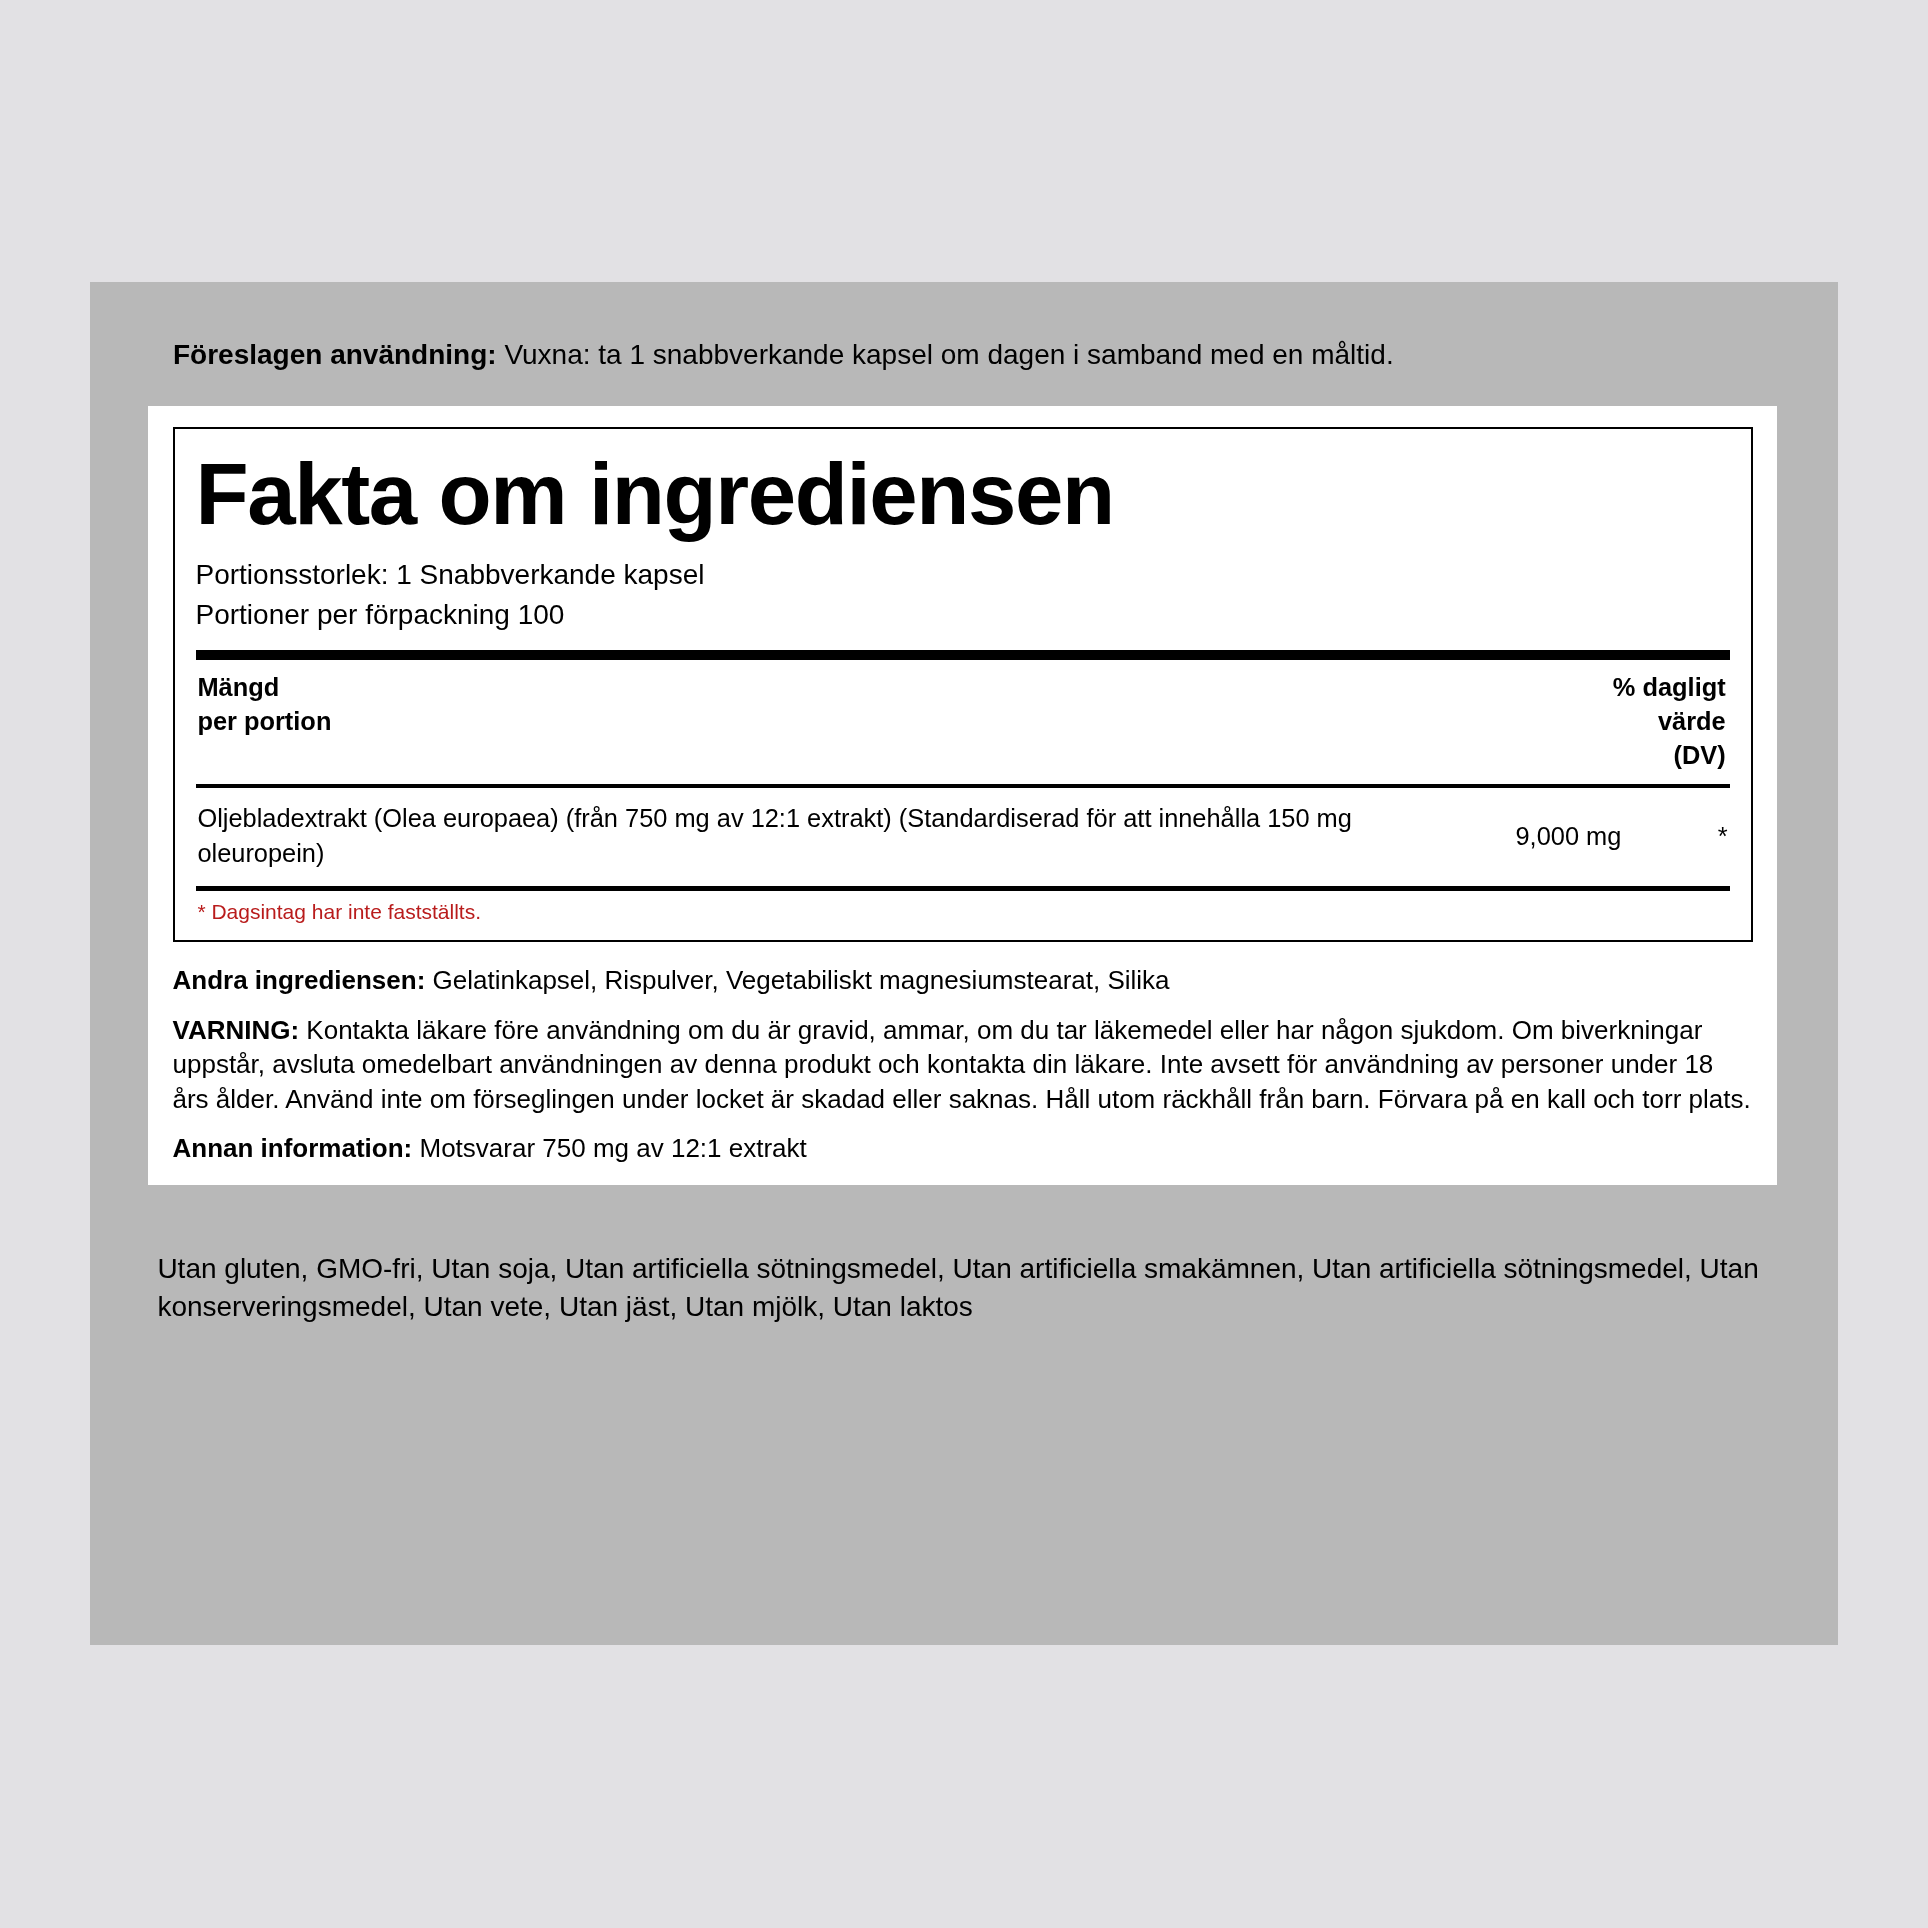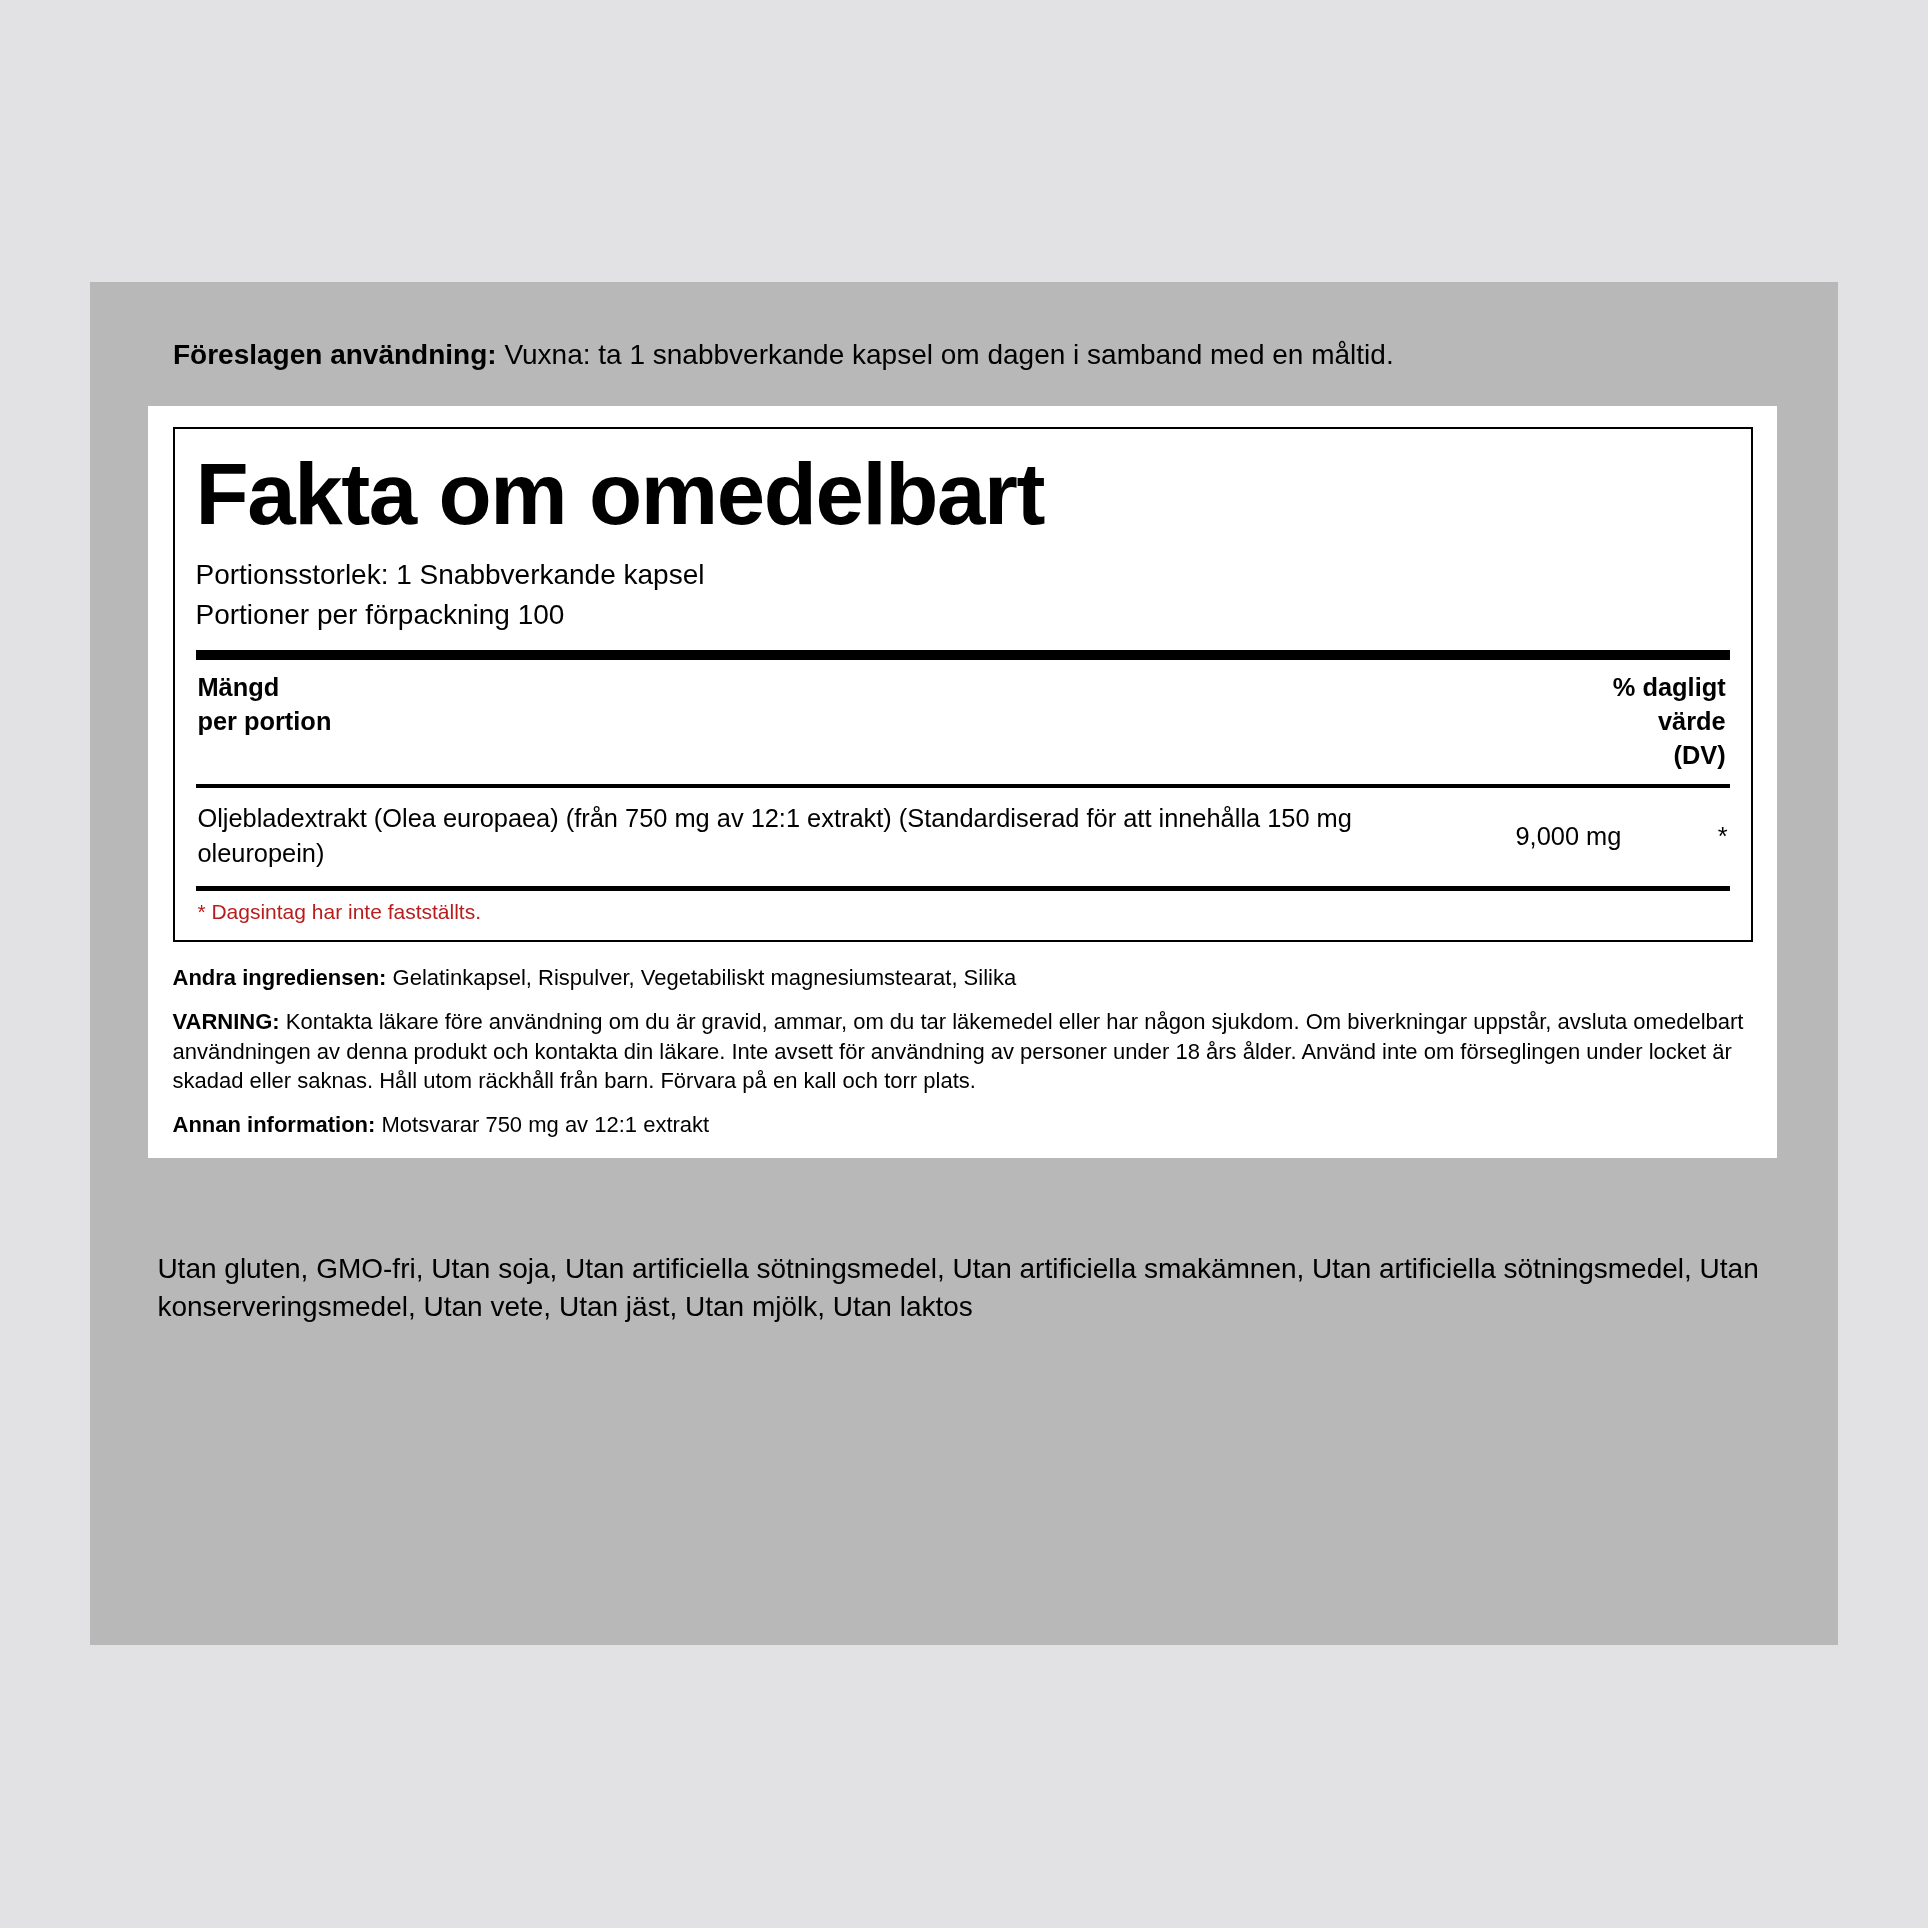--- a/index.html
+++ b/index.html
@@ -121,21 +121,21 @@
   .footnote {
     font-size: 21px;
     padding: 8.5px 1.9px 3.8px 1.9px;
     color: #b91c1c;
   }
 
   .below-box {
     padding: 15px 24.5px 19px 24.5px;
   }
   .para {
-    font-size: 22px;
+    font-size: 26px;
     line-height: 1.33;
     color: #000;
     margin: 15px 0 0 0;
   }
   .para:first-child {
     margin-top: 5.6px;
   }
   .para .lbl {
     font-weight: bold;
   }
@@ -157,21 +157,21 @@
 <div class="label-panel">
 
   <div class="suggested-use">
     <span class="lbl">Föreslagen användning:</span><span> Vuxna: ta 1 snabbverkande kapsel om dagen i samband med en måltid.</span>
   </div>
 
   <div class="facts-box">
 
     <div class="facts-inner">
 
-      <div class="facts-title">Fakta om omedelbart</div>
+      <div class="facts-title">Fakta om ingrediensen</div>
 
       <div class="serving-line">Portionsstorlek: 1 Snabbverkande kapsel</div>
       <div class="serving-line">Portioner per förpackning 100</div>
 
       <div class="rule-heavy"></div>
 
       <div class="amount-header">
         <div class="left">
           <div>Mängd</div>
           <div>per portion</div>

